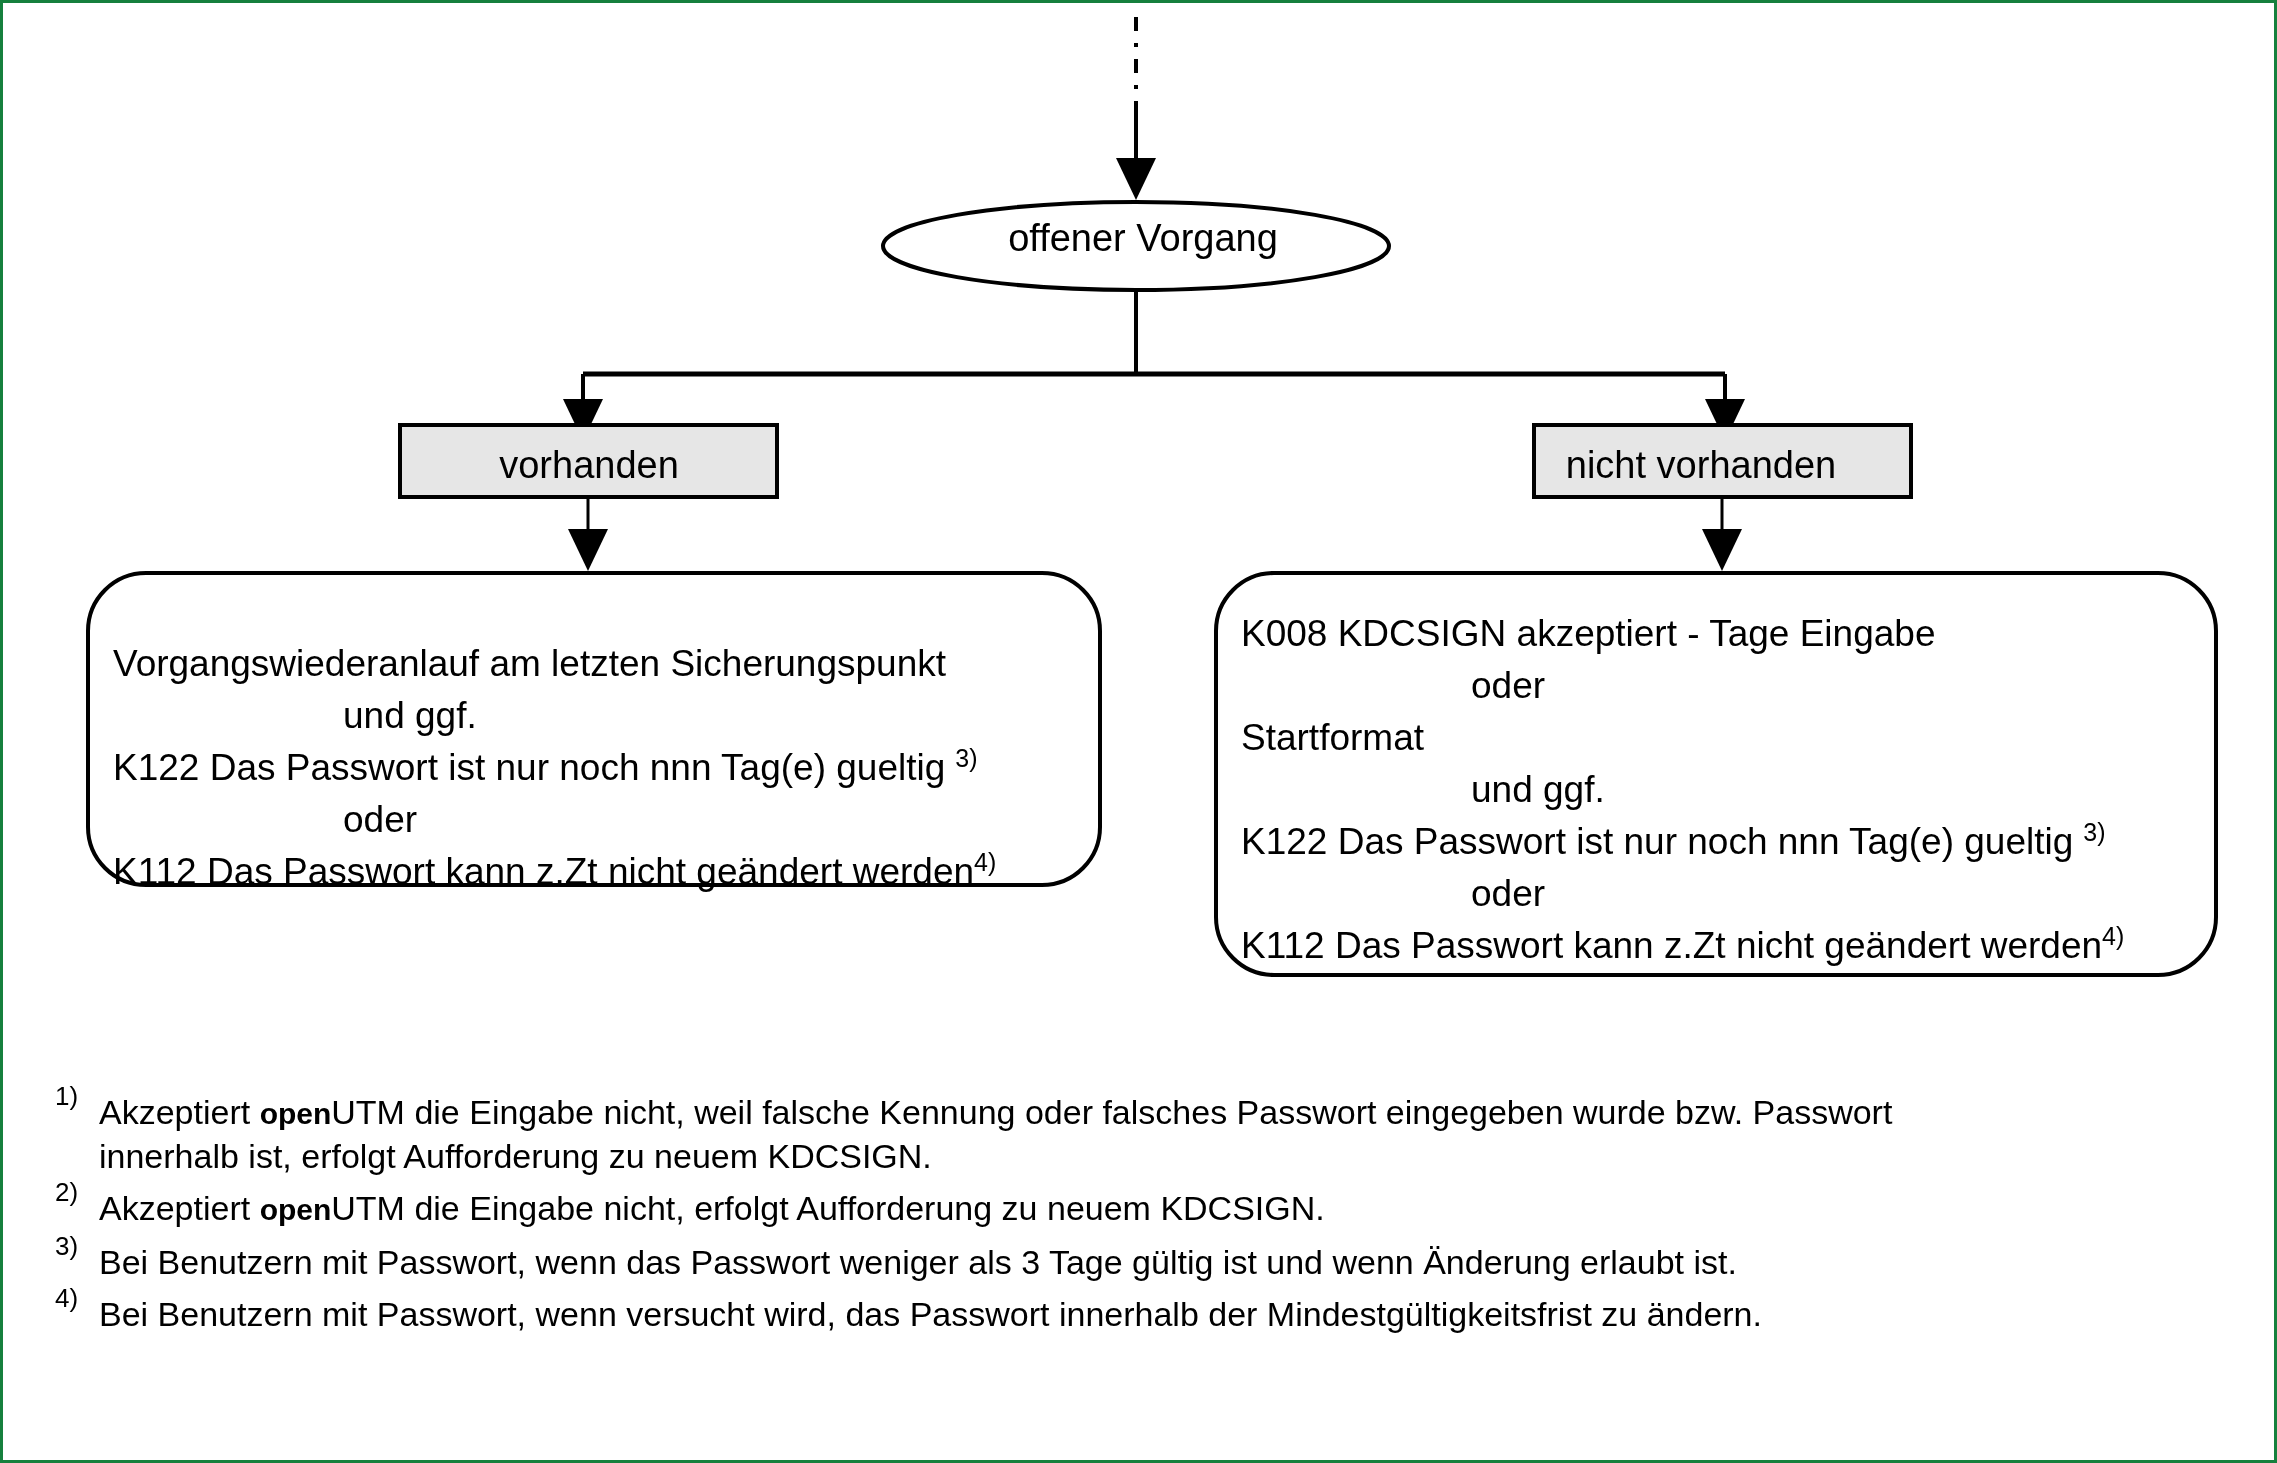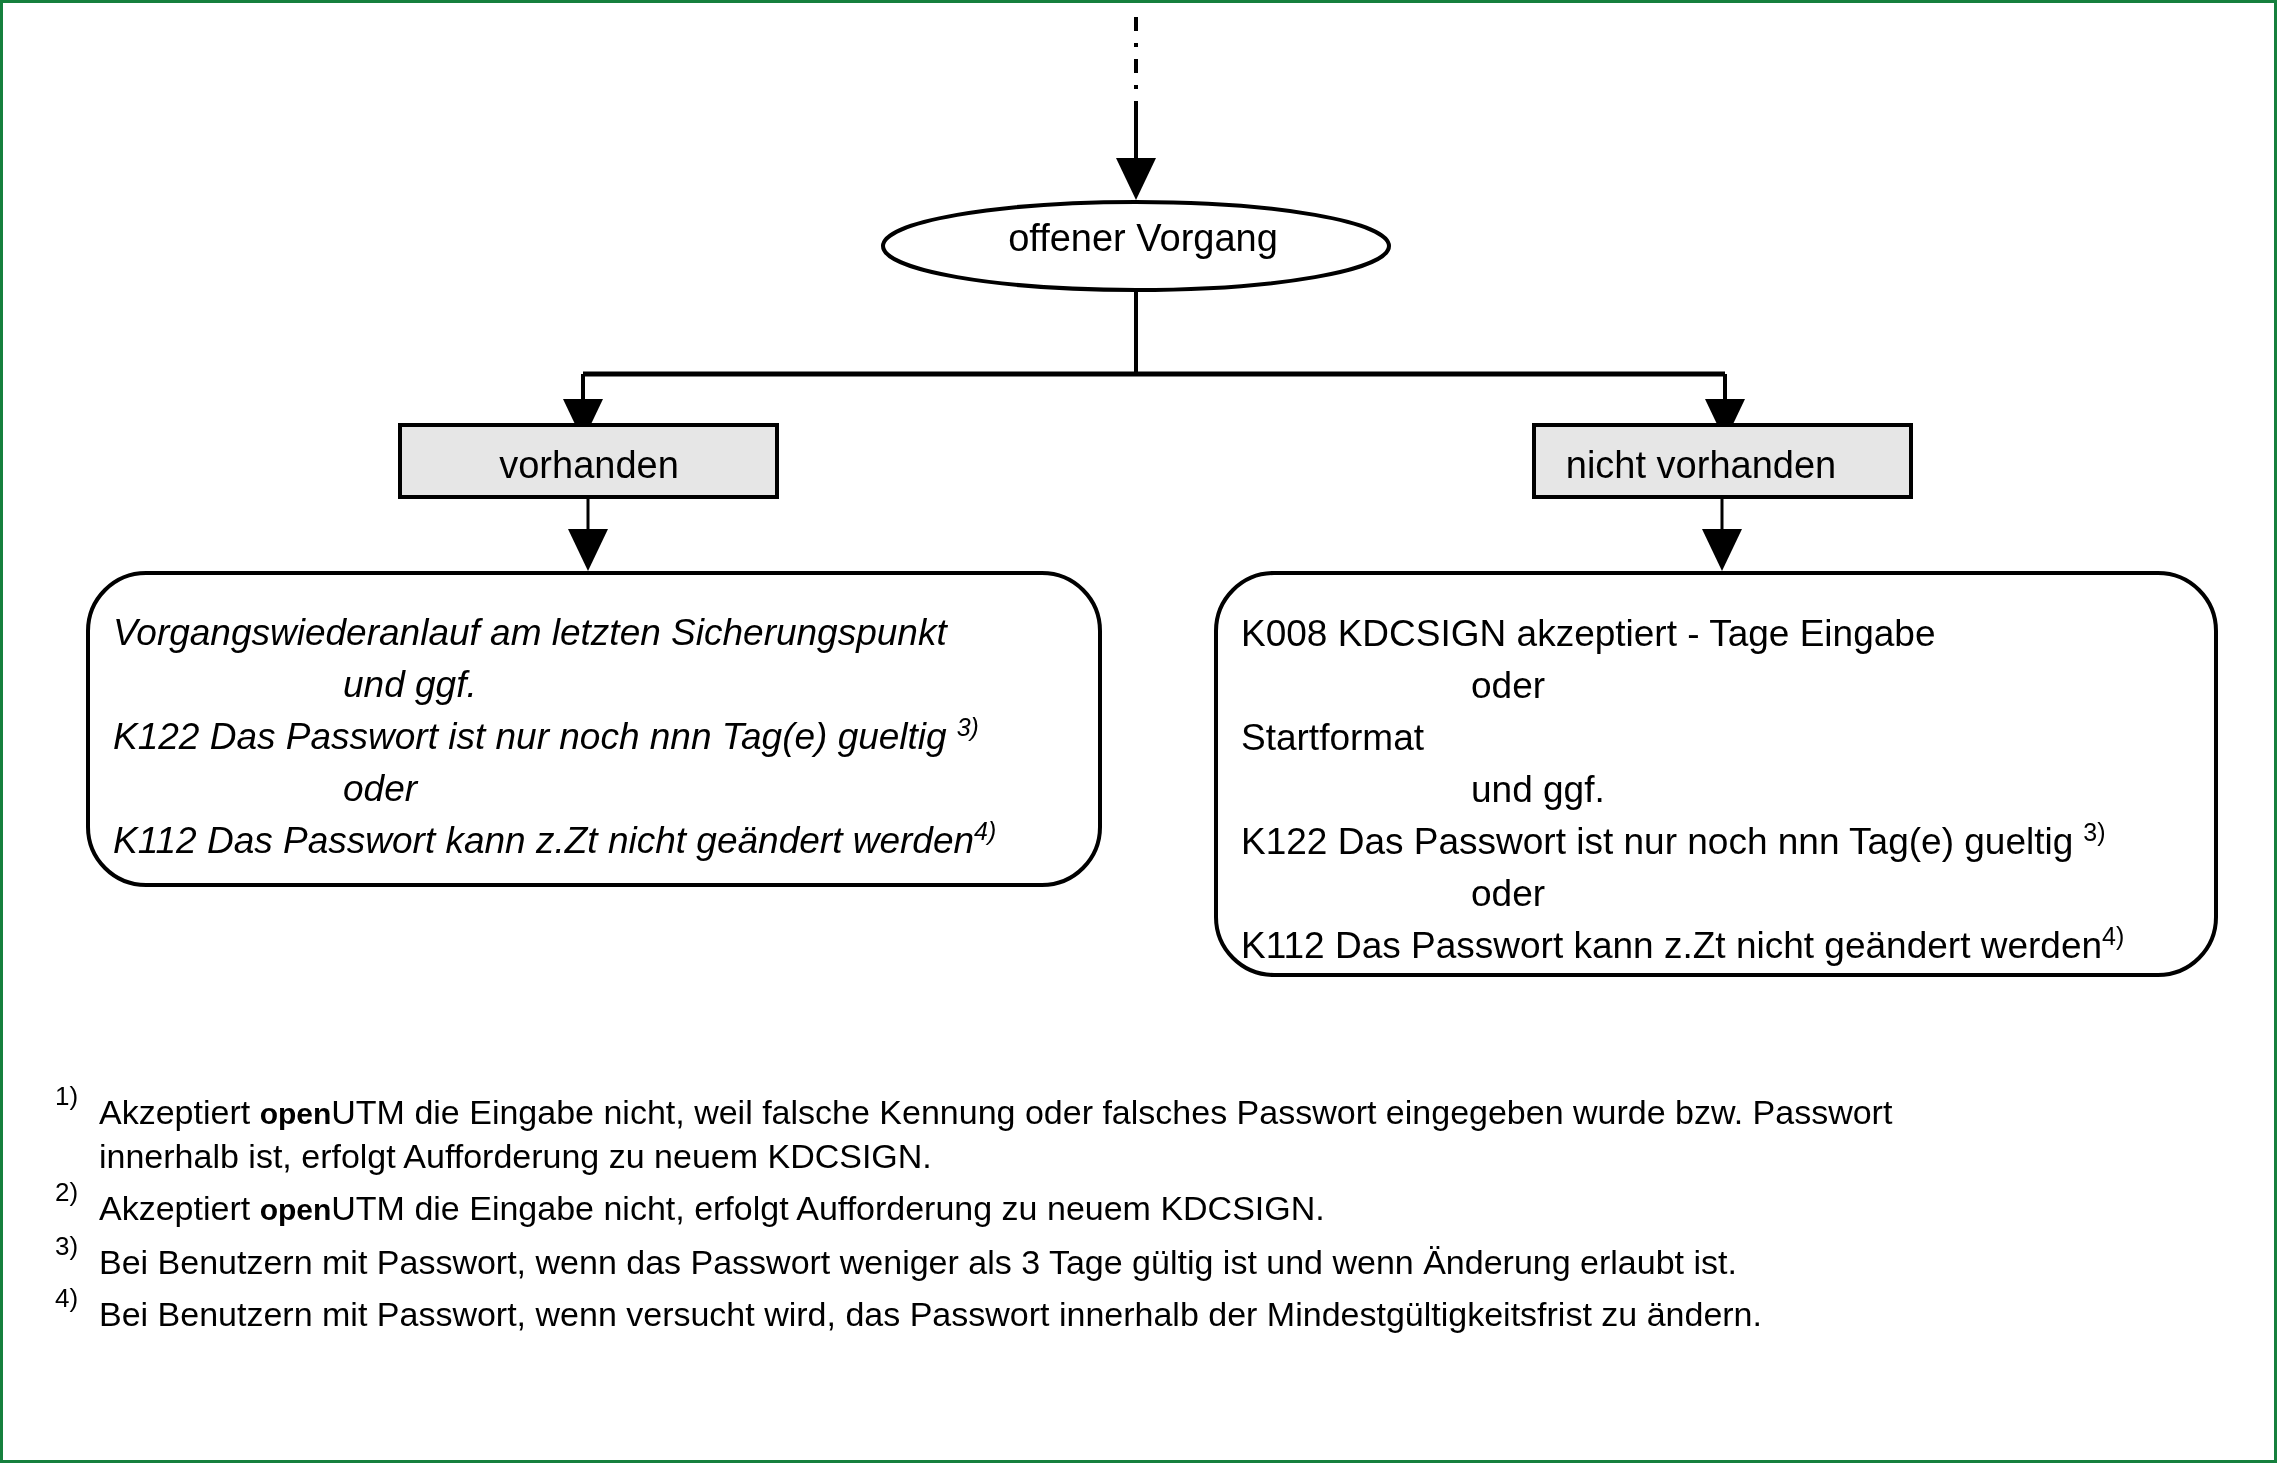--- a/index.html
+++ b/index.html
@@ -49,21 +49,21 @@
   #vorhanden-label { left: 396px; top: 440px; width: 380px; }
   #nicht-vorhanden-label { left: 1530px; top: 440px; width: 336px; }
 
   .rbox-text {
     position: absolute;
     z-index: 5;
     font-size: 37px;
     line-height: 52px;
     color: #000000;
   }
-  #left-box-text { left: 110px; top: 604px; width: 960px; font-style: italic; }
+  #left-box-text { left: 110px; top: 635px; width: 960px; }
   #right-box-text { left: 1238px; top: 605px; width: 1000px; }
 
   .ln { display: block; white-space: nowrap; }
   .ln.indent { padding-left: 230px; }
   .sup {
     font-size: 25px;
     vertical-align: super;
     line-height: 0;
   }
   .sup.tight { margin-left: 0px; }

